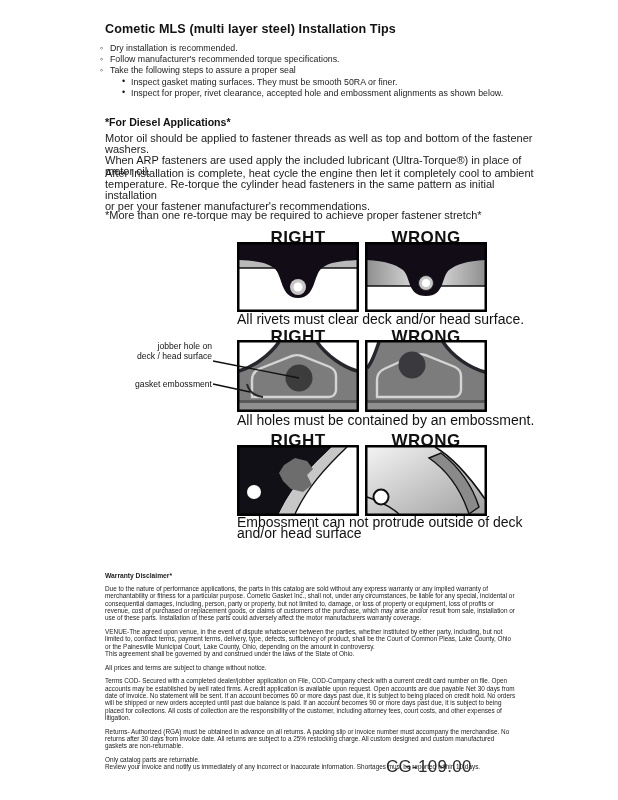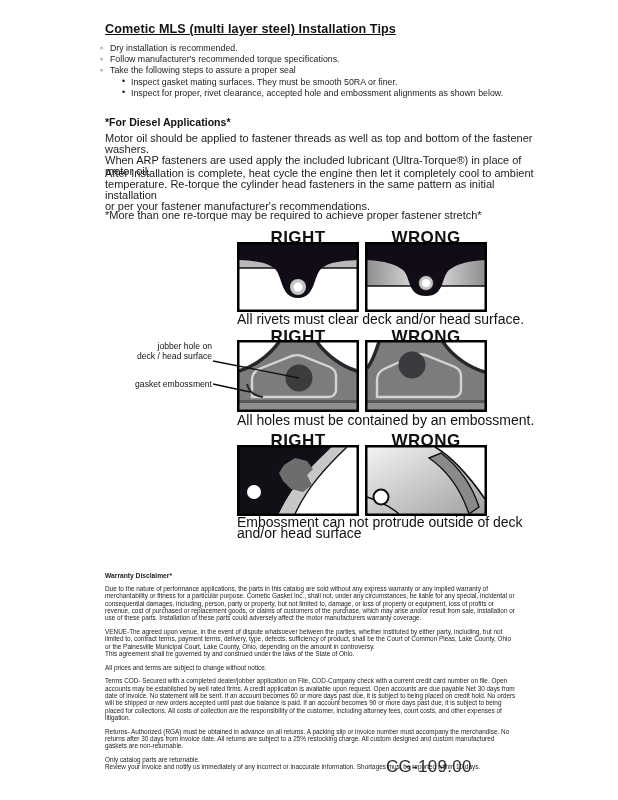--- a/index.html
+++ b/index.html
@@ -1,20 +1,20 @@
 <!DOCTYPE html>
 <html><head>
 <meta charset="utf-8">
 <style>
   html,body{margin:0;padding:0;background:#ffffff;}
   .page{position:relative;width:618px;height:800px;background:#ffffff;overflow:hidden;
         font-family:"Liberation Sans",sans-serif;color:#1c1c1c;}
   .abs{position:absolute;}
   .title{left:105px;top:22px;font-size:12.6px;font-weight:bold;
-         text-decoration:underline;letter-spacing:.1px;color:#111;}
+         letter-spacing:.1px;color:#111;}
   .bullets{left:100px;top:43px;font-size:8.8px;line-height:11.2px;width:430px;}
   .b-item{position:relative;padding-left:10px;}
   .b-item::before{content:"◦";position:absolute;left:0;top:-0.5px;font-size:9px;color:#222;}
   .sb-item{position:relative;margin-left:22px;padding-left:9px;}
   .sb-item::before{content:"•";position:absolute;left:0;top:-0.5px;font-size:9px;color:#111;}
   .diesel-h{left:105px;top:116px;font-size:10.6px;font-weight:bold;color:#111;text-align:right;}
   .para{font-size:11px;line-height:11px;white-space:pre-line;width:440px;}
   .d-p1{left:105px;top:133px;}
   .d-p2{left:105px;top:168px;}
   .d-note{left:105px;top:210px;}

